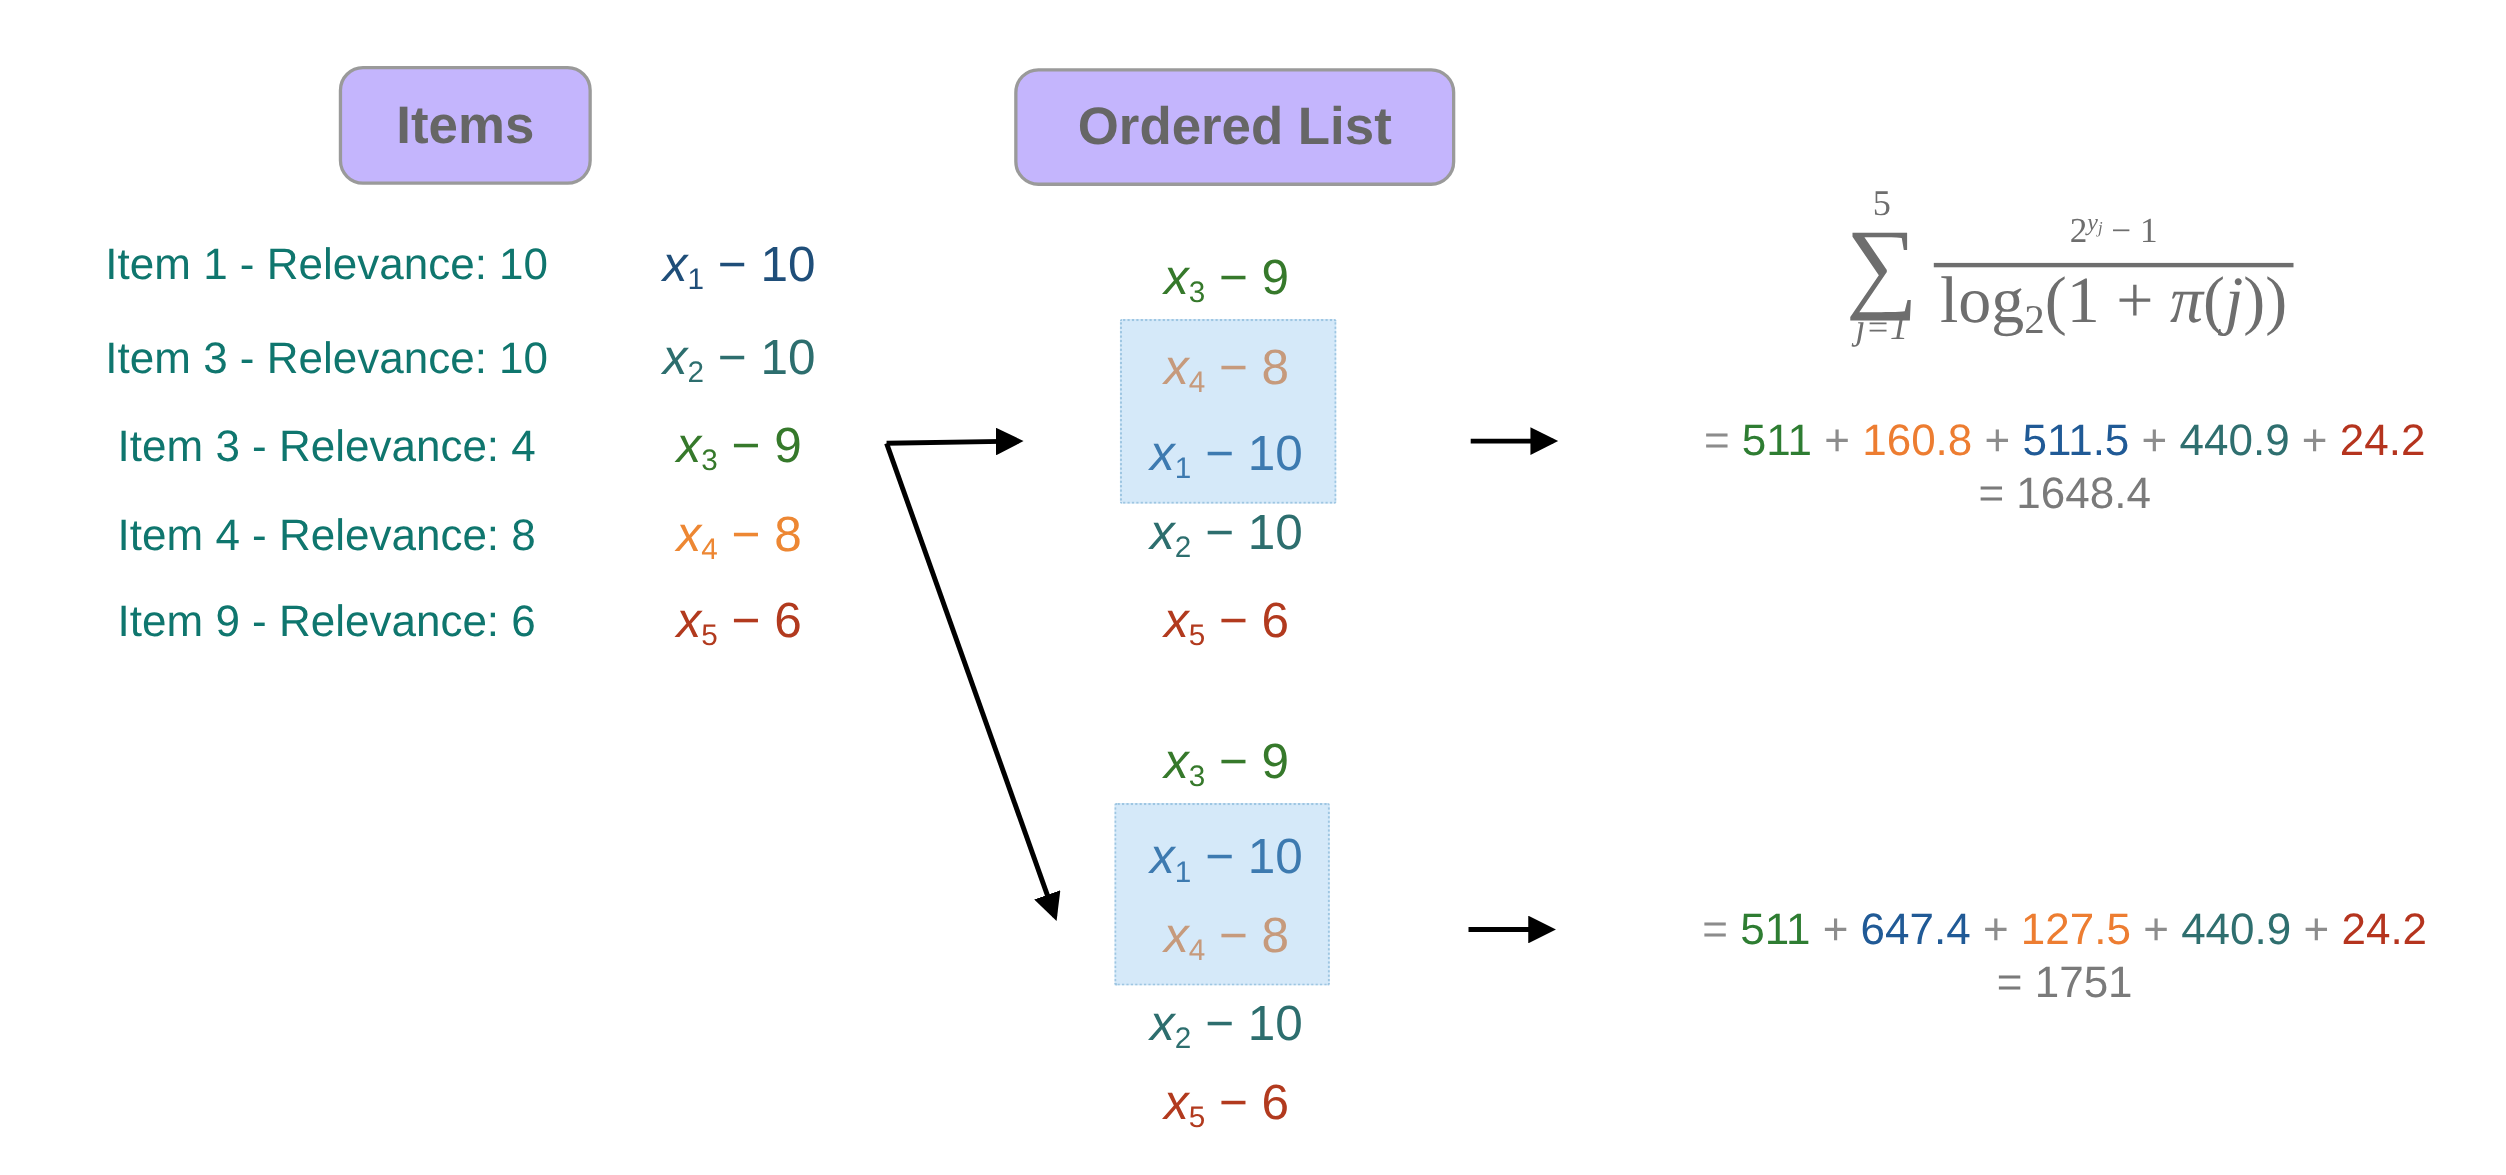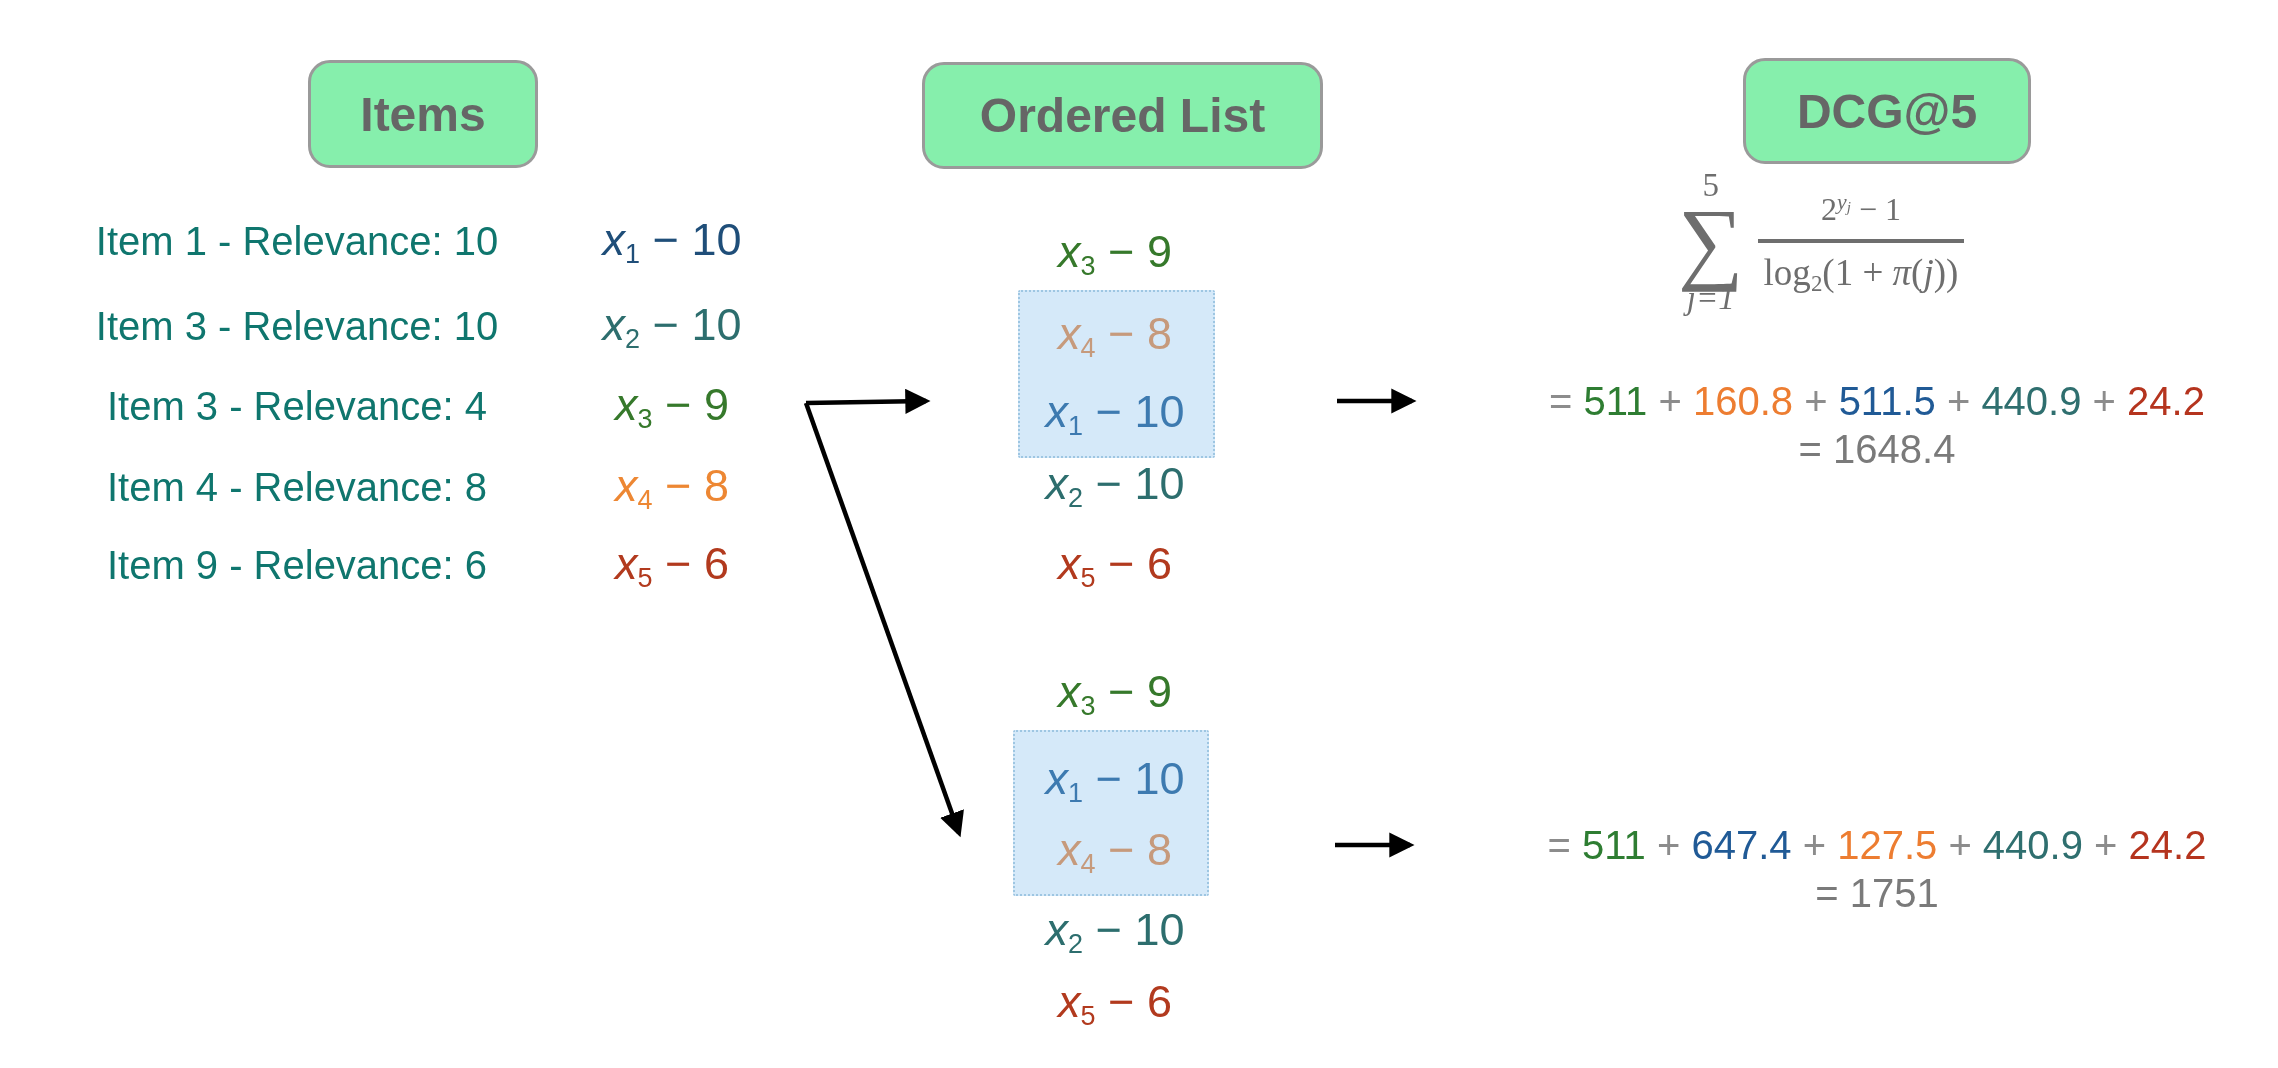--- a/index.html
+++ b/index.html
@@ -1,18 +1,18 @@
 <!DOCTYPE html>
 <html><head>
 <meta charset="utf-8">
 <style>
   html,body{margin:0;padding:0;background:#fff;}
   .canvas{position:relative;width:2278px;height:1068px;background:#ffffff;overflow:hidden;
           font-family:"Liberation Sans",sans-serif;}
-  .title-box{position:absolute;border:3px solid #9a9a9a;border-radius:22px;background:#86efac;
+  .title-box{position:absolute;border:3px solid #9a9a9a;border-radius:22px;background:#c4b5fd;
              display:flex;align-items:center;justify-content:center;
              font-size:48px;font-weight:bold;color:#666;}
   .tb-items{left:308px;top:60px;width:224px;height:102px;}
   .tb-ordered{left:922px;top:62px;width:395px;height:101px;}
   .tb-dcg{left:1743px;top:58px;width:282px;height:100px;}
   .item-label{position:absolute;left:37px;width:520px;text-align:center;
               font-size:40px;line-height:50px;color:#0f766e;white-space:nowrap;}
   .math{font-family:Liberation Sans, sans-serif;font-size:45px;line-height:54px;white-space:nowrap;}
   .math i{font-style:italic;}
   .math sub{font-size:0.6em;font-style:normal;vertical-align:-0.28em;line-height:0;}
@@ -27,42 +27,39 @@
            color:#6e6e6e;font-family:"Liberation Serif",serif;}
   .sum{display:flex;flex-direction:column;align-items:center;}
   .sum-top{font-size:33px;line-height:34px;}
   .sum-mid{font-size:92px;line-height:78px;}
   .sum-bot{font-size:33px;line-height:36px;font-style:italic;}
   .frac{display:flex;flex-direction:column;align-items:stretch;text-align:center;margin-left:14px;}
   .fr-num{font-size:32px;line-height:52px;padding:0 14px 4px 14px;}
   .fr-num sup{font-size:0.68em;vertical-align:0.5em;line-height:0;}
   .fr-num sup sub{font-size:0.7em;vertical-align:-0.2em;line-height:0;}
   .fr-bar{border-top:4px solid #6e6e6e;width:100%;}
-  .fr-den{font-size:37px;line-height:56px;padding:2px 6px 0 6px;}
+  .fr-den{font-size:60px;line-height:56px;padding:2px 6px 0 6px;}
   .fr-den sub{font-size:0.62em;vertical-align:-0.25em;line-height:0;}
   .fr-den i, .fr-num i, .sum-bot i{font-style:italic;}
   
   .equation{position:absolute;left:1462px;width:830px;text-align:center;
             font-size:40px;line-height:48px;white-space:nowrap;}
   .eq-1{top:377px;} .eq-2{top:821px;}
   .eq-total{color:#7a7a7a;margin-top:0px;}
 </style>
 </head>
 <body>
 
 <div class="canvas">
 
   <div class="title-box tb-items">
     <span>Items</span>
   </div>
   <div class="title-box tb-ordered">
     <span>Ordered List</span>
-  </div>
-  <div class="title-box tb-dcg">
-    <span>DCG@5</span>
   </div>
 
   <div class="hl-box hl-1"></div>
   <div class="hl-box hl-2"></div>
 
   <div id="items-layer">
       <div class="item-label" style="top: 216px;">Item 1 - Relevance: 10</div>
       <div class="item-math" style="top: 213px;"><span class="math" style="color: rgb(31, 78, 121);"><i>x</i><sub>1</sub> − 10</span></div>
       <div class="item-label" style="top: 301px;">Item 3 - Relevance: 10</div>
       <div class="item-math" style="top: 298px;"><span class="math" style="color: rgb(45, 110, 110);"><i>x</i><sub>2</sub> − 10</span></div>

